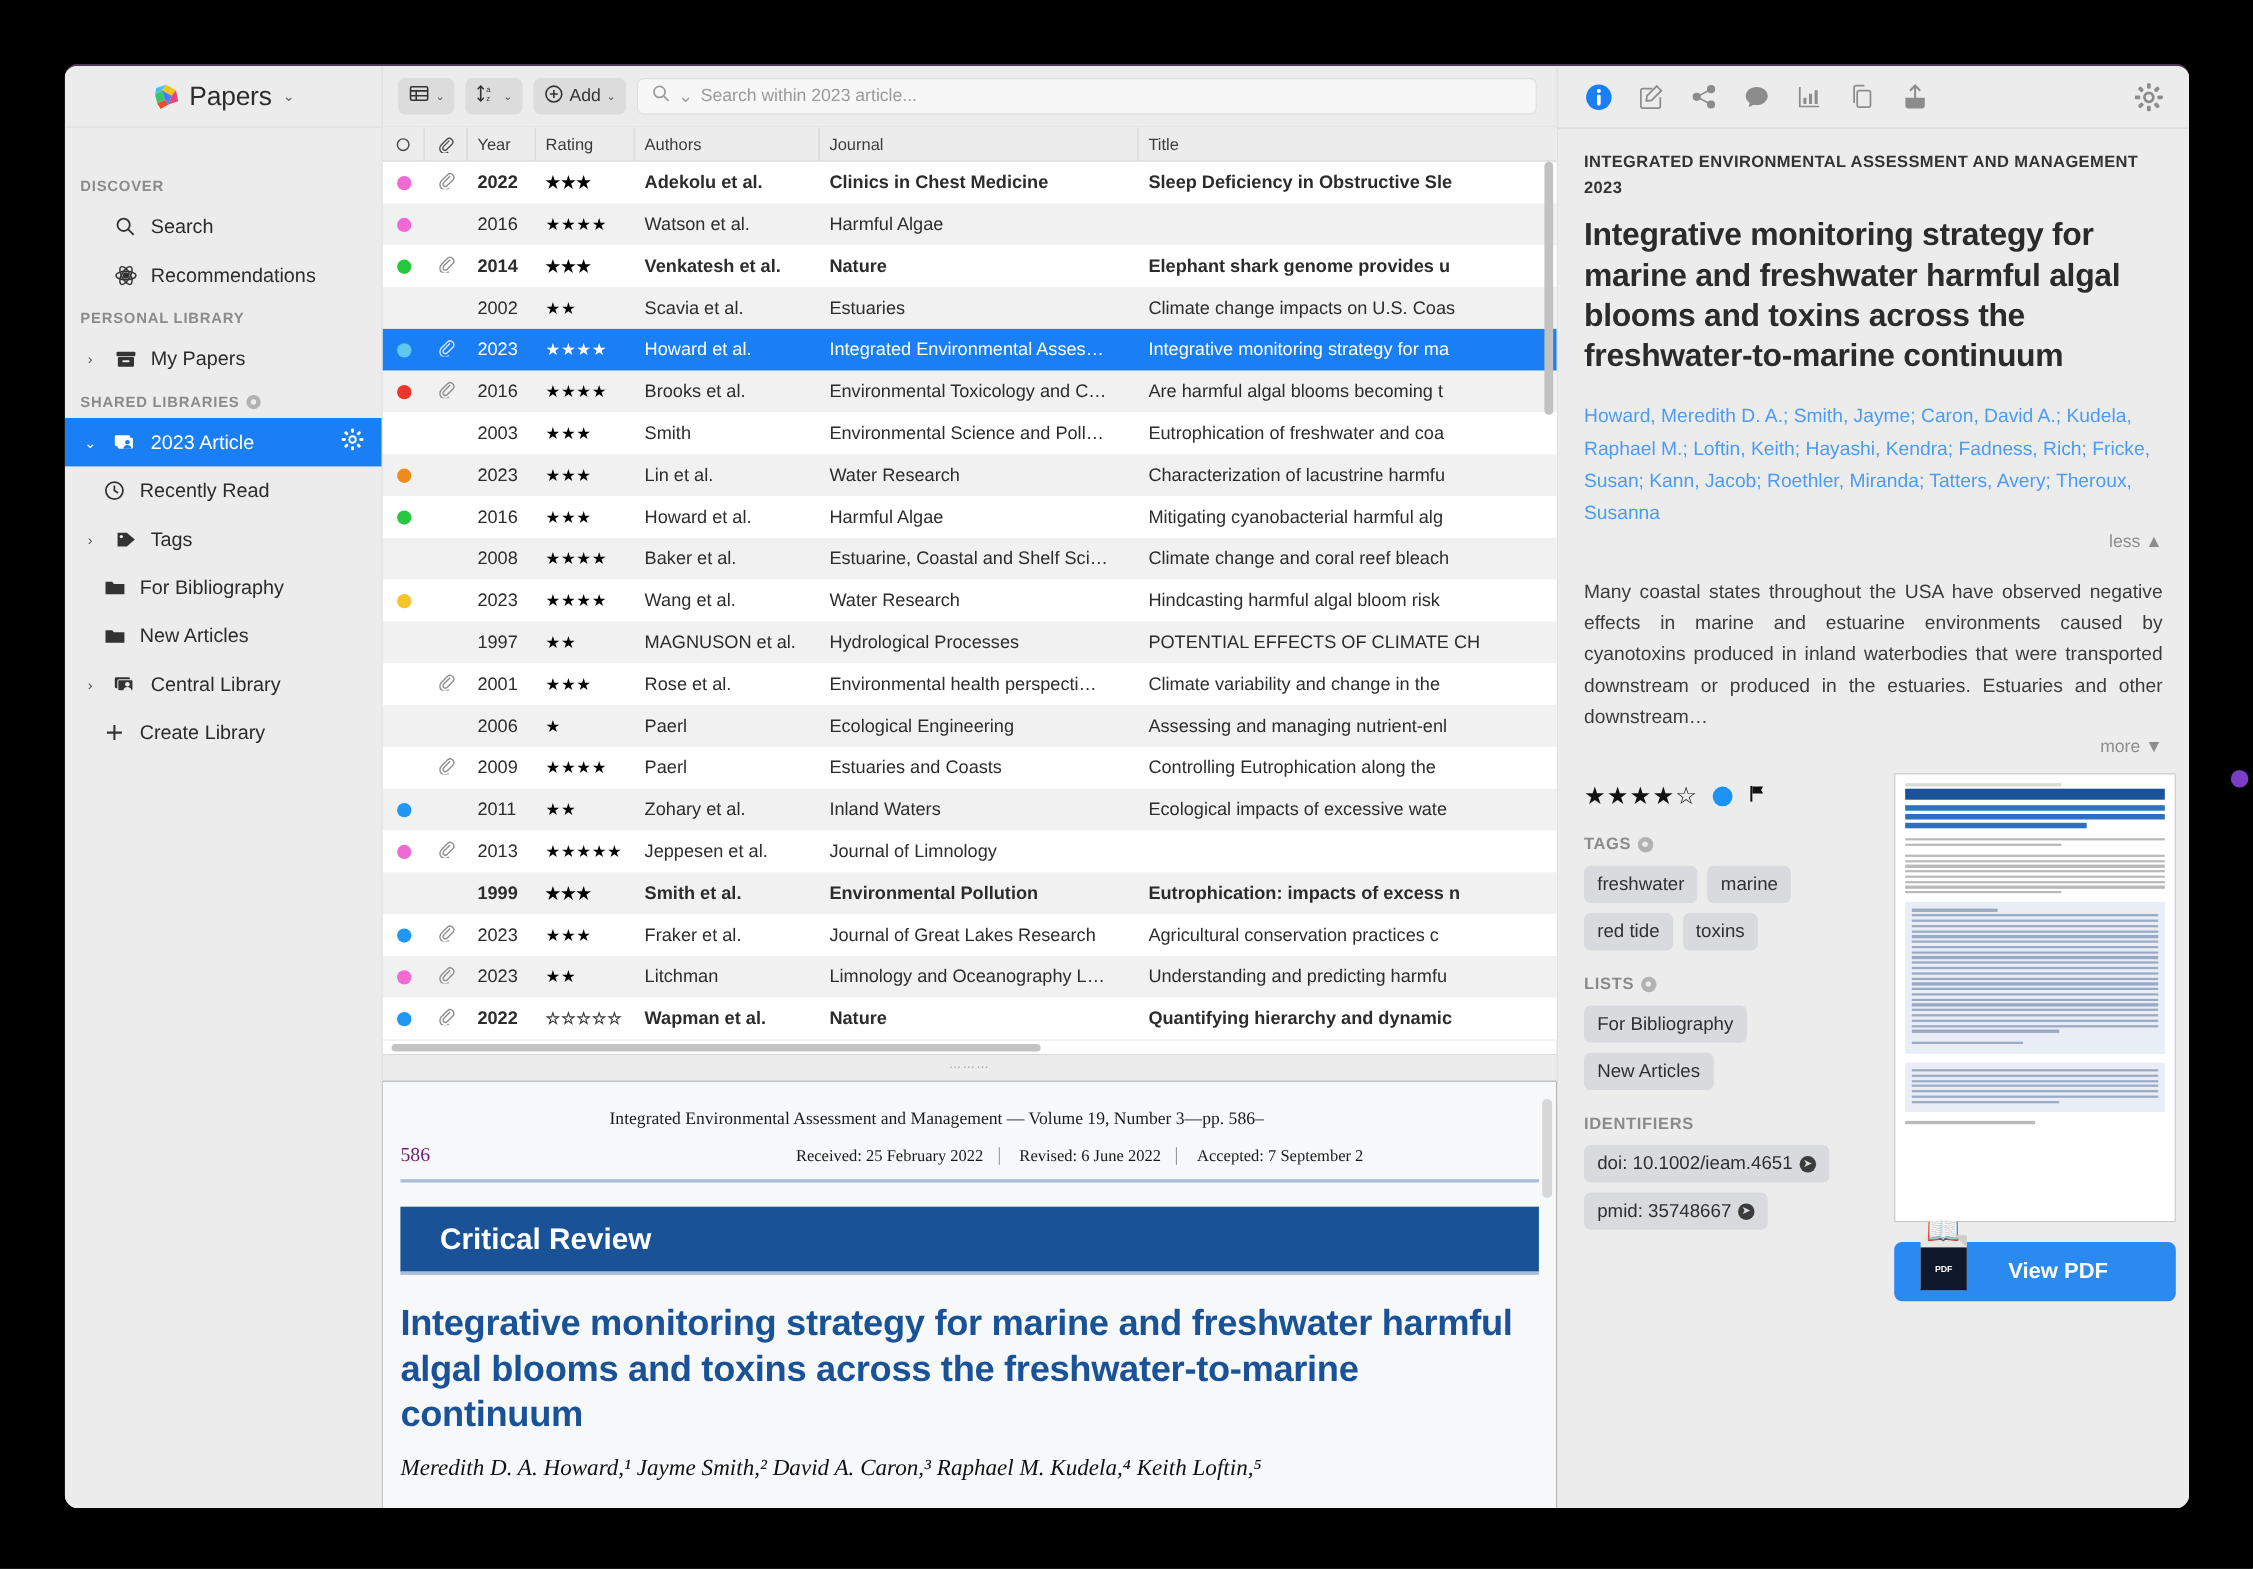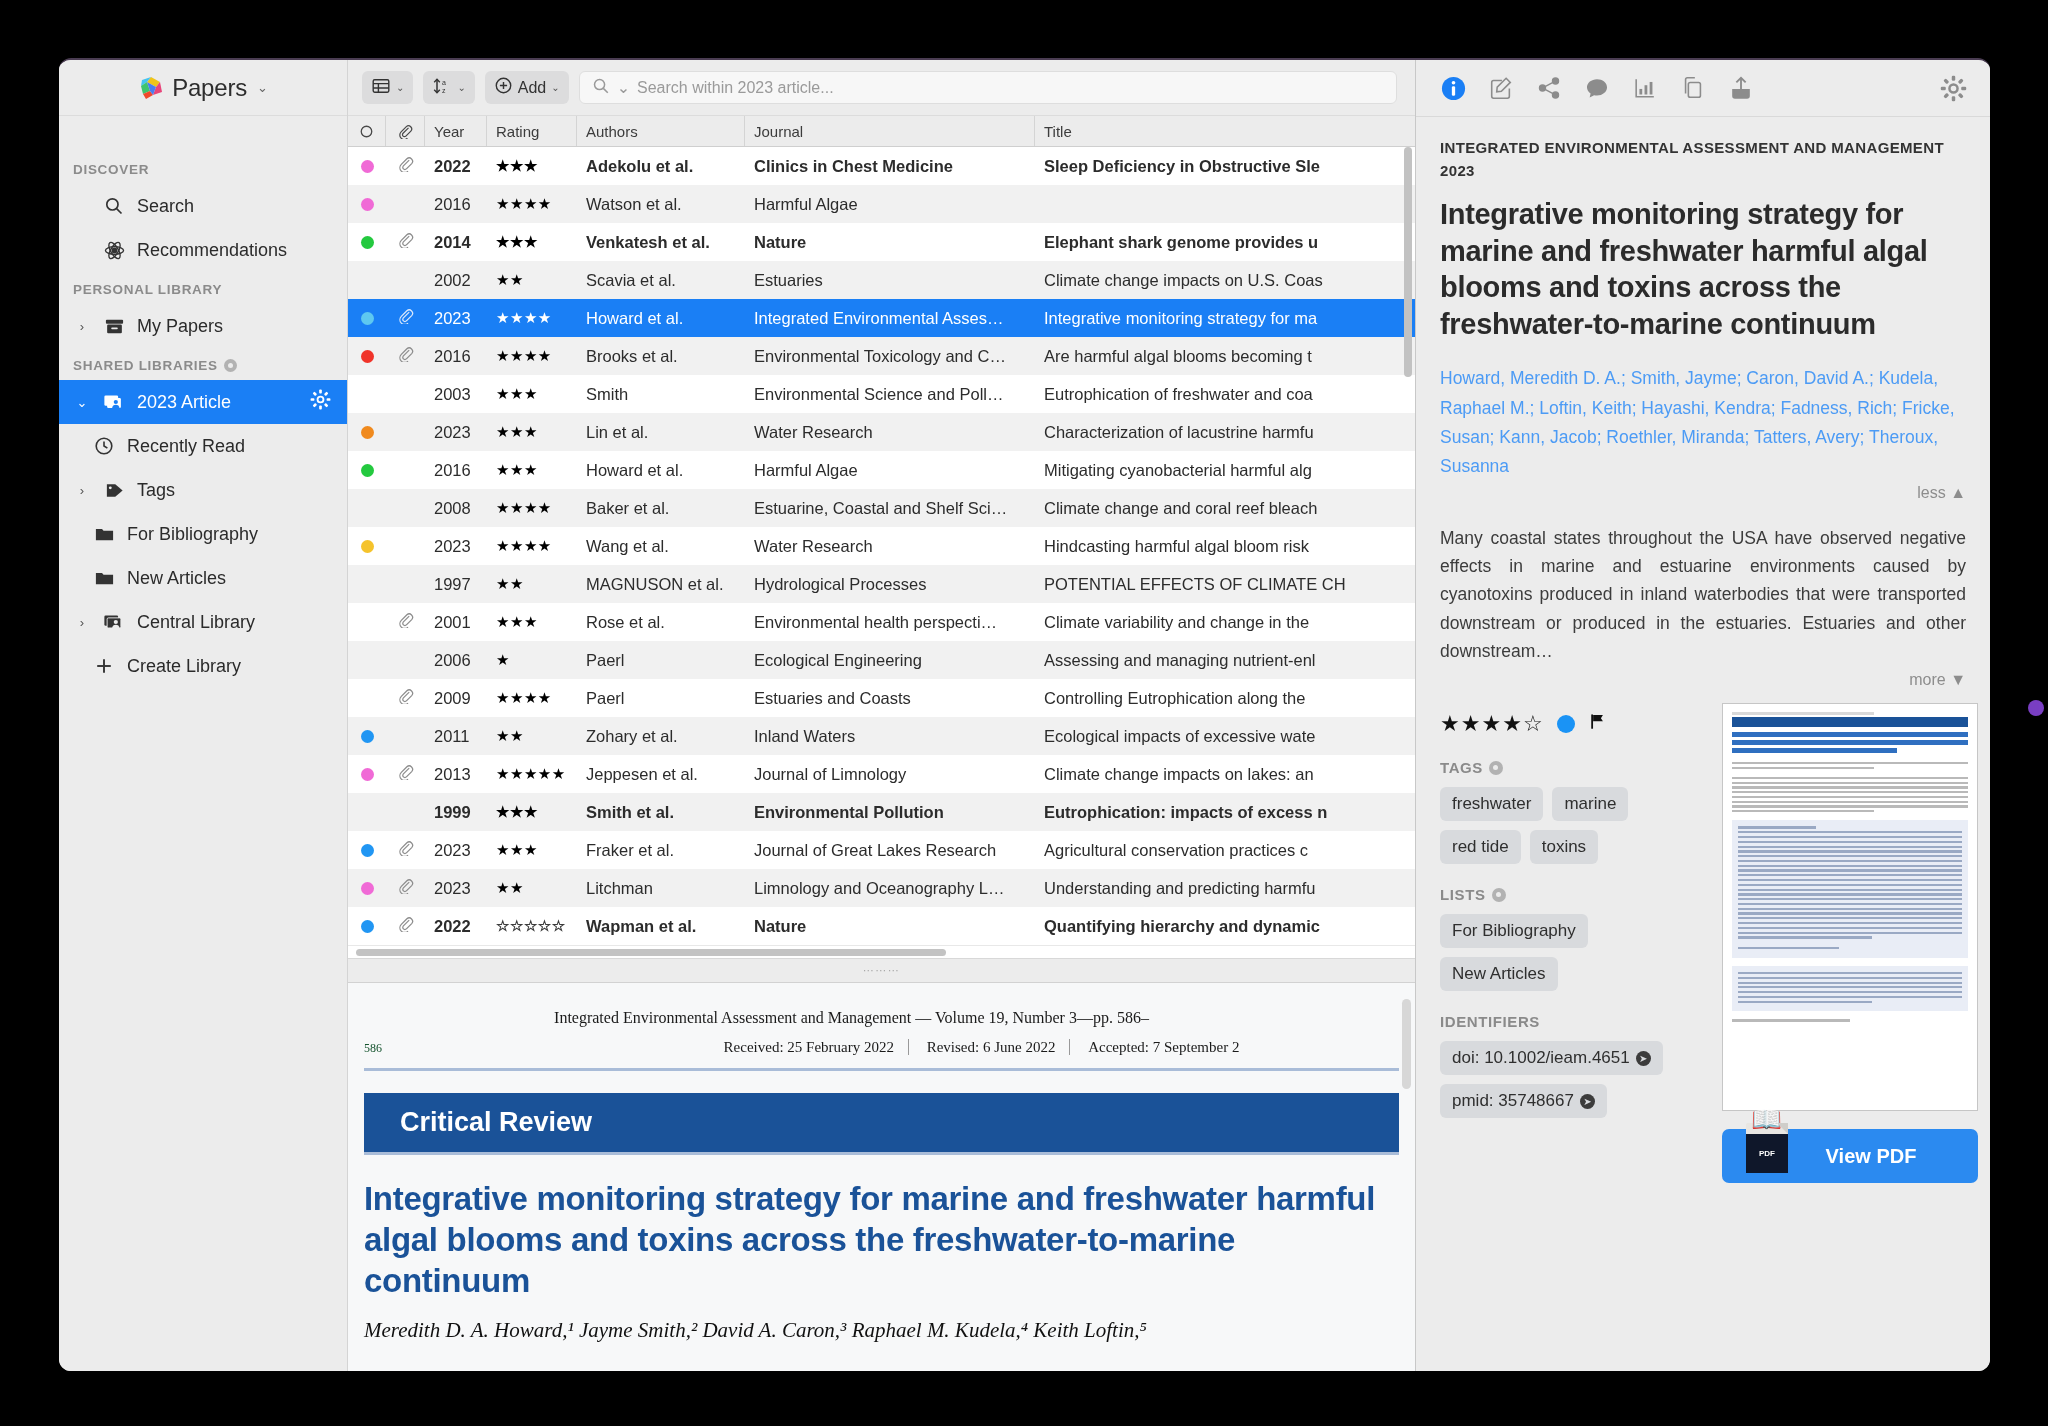--- a/index.html
+++ b/index.html
@@ -162,21 +162,21 @@
   .pdf-pane { flex: 1; background: #5f5f5f; padding: 0 0 0 0; position: relative; overflow: hidden; display:flex; justify-content:center;}
   .pdf-page {
     width: 1090px; background: #f7f8f9; padding: 26px 0 0 0;
     position: relative; overflow: hidden;
   }
   .pdf-journalline {
     text-align: center; font-size: 16px; color: #1a1a1a;
     font-family: "Liberation Serif", serif; padding-right: 60px;
   }
   .pdf-row2 { display: flex; align-items: baseline; margin-top: 12px; font-family: "Liberation Serif", serif;}
-  .pdf-pageno { font-size: 12px; color: #14532d; padding-left: 16px; width: 240px;}
+  .pdf-pageno { font-size: 18px; color: #701a75; padding-left: 16px; width: 240px;}
   .pdf-dates { flex: 1; text-align: center; font-size: 15px; color: #1a1a1a; padding-right: 40px;}
   .pdf-dates span { padding: 0 14px; border-right: 1px solid #999; }
   .pdf-dates span:last-child { border-right: none; }
   .pdf-rule { margin: 12px 16px 0 16px; height: 3px; background: #a9bcd8; }
   .pdf-banner {
     margin: 22px 16px 0 16px; background: #1a5298; color: #fff;
     font-size: 27px; font-weight: bold; padding: 14px 36px;
     font-family: "Liberation Sans", sans-serif;
   }
   .pdf-rule2 { margin: 0 16px; height: 3px; background: #a9bcd8; }
@@ -732,21 +732,20 @@
                 <span class="clip"><svg width="16" height="16" viewBox="0 0 16 16" fill="none" stroke="currentColor" stroke-width="1.25">
                     <path d="M11.2 4.1L5.4 9.9a2.1 2.1 0 003 3l5.3-5.3a3.4 3.4 0 00-4.8-4.8L3.3 8.4a4.7 4.7 0 006.7 6.7"></path>
                   </svg></span>
               </div>
               <div class="c-year">2013</div>
               <div class="c-rate">
                 <span class="stars">★★★★★</span>
               </div>
               <div class="c-auth">Jeppesen et al.</div>
               <div class="c-jour">Journal of Limnology</div>
-              <div class="c-title">Climate change impacts on lakes: an</div>
             </div>
             <div class="t-row even unread">
               <div class="c-dot"></div>
               <div class="c-clip"></div>
               <div class="c-year">1999</div>
               <div class="c-rate">
                 <span class="stars">★★★</span>
               </div>
               <div class="c-auth">Smith et al.</div>
               <div class="c-jour">Environmental Pollution</div>

